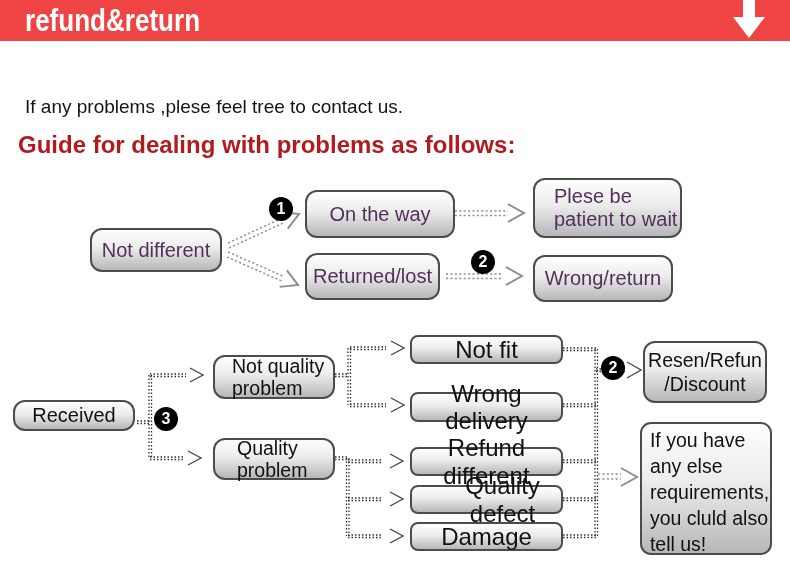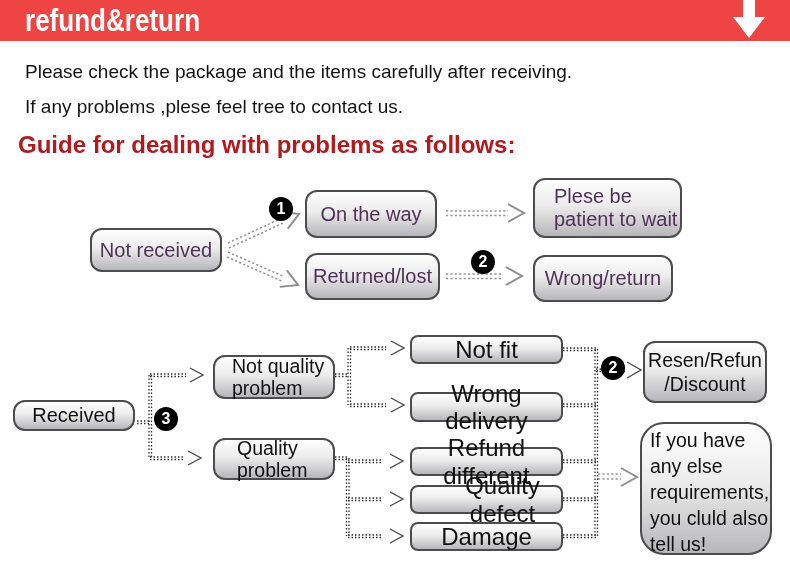--- a/index.html
+++ b/index.html
@@ -33,35 +33,35 @@
     border:2px solid #4c4c4c;border-radius:12px;
     background:linear-gradient(180deg,#fefefe 0%,#ececec 45%,#b7b6b9 100%);
     display:flex;align-items:center;justify-content:center;
     color:#111;font-size:20px;line-height:1.13;white-space:pre-line;text-align:center;
   }
   .purple{color:#53305a;}
   .leftal{justify-content:flex-start;text-align:left;}
   .small{font-size:24px;border-radius:8px;}
   
   #n-not-received{left:90px;top:228px;width:132px;height:44px;}
-  #n-on-the-way{left:305px;top:190px;width:132px;height:48px;}
+  #n-on-the-way{left:305px;top:190px;width:150px;height:48px;}
   #n-plese-patient{left:533px;top:178px;width:149px;height:60px;padding-left:19px;}
   #n-returned-lost{left:305px;top:253px;width:135px;height:47px;}
   #n-refund-return{left:533px;top:255px;width:140px;height:47px;}
   #n-received{left:13px;top:400px;width:122px;height:31px;}
   #n-not-quality{left:213px;top:355px;width:122px;height:44px;padding-left:17px;font-size:19.5px;}
   #n-quality-problem{left:213px;top:438px;width:122px;height:42px;padding-left:22px;font-size:19.5px;}
   #n-not-fit{left:410px;top:335px;width:153px;height:29px;}
   #n-wrong-delivery{left:410px;top:392px;width:153px;height:30px;}
   #n-color-different{left:410px;top:447px;width:153px;height:29px;}
   #n-quality-defect{left:410px;top:485px;width:153px;height:29px;padding-left:32px;}
   #n-damage{left:410px;top:522px;width:153px;height:29px;}
   #n-resen{left:643px;top:341px;width:124px;height:62px;font-size:19.5px;line-height:1.25;}
   #n-if-you-have{
-    left:640px;top:422px;width:132px;height:133px;border-radius:24px;
+    left:640px;top:422px;width:132px;height:133px;border-radius:11px;
     align-items:flex-start;text-align:left;padding:3px 2px 0 9px;font-size:19.5px;line-height:26px;
   }
   
   .step{
     position:absolute;z-index:4;width:24px;height:24px;border-radius:50%;background:#000;
     color:#fff;font-size:16px;font-weight:bold;display:flex;align-items:center;justify-content:center;
   }
   #step1{left:269px;top:197px;}
   #step2a{left:471px;top:250px;}
   #step2b{left:601px;top:356px;}
@@ -72,21 +72,20 @@
 
 <div id="stage">
 
   <div id="header">
     <div id="title">refund&amp;return</div>
     <svg id="hdr-arrow" width="36" height="41" viewBox="0 0 36 41">
       <polygon points="12,0 24,0 24,17 34,17 18,38 2,17 12,17" fill="#ffffff"></polygon>
     </svg>
   </div>
 
-  <div id="intro1" class="intro">Please check the package and the items carefully after receiving.</div>
   <div id="intro2" class="intro">If any problems ,plese feel tree to contact us.</div>
 
   <div id="guide-heading">Guide for dealing with problems as follows:</div>
 
   <svg id="connectors" width="790" height="585" viewBox="0 0 790 585">
 
     <path class="hollow" d="M228,243 L293,213 M229,248 L294,218"></path>
     <path class="headbig" d="M283,205 L299,214 L283,223" transform="rotate(-23 299 214)"></path>
     <path class="hollow" d="M228,252 L294,281 M227,257 L293,286"></path>
     <path class="headbig" d="M282,276 L298,285 L282,294" transform="rotate(23.5 298 285)"></path>
@@ -127,21 +126,21 @@
     <path class="dd" d="M563,535 H596 M563,537.5 H596"></path>
     <path class="dd" d="M595,349 V536 M597.5,349 V536"></path>
 
     <path class="dd" d="M596,369 H625 M596,371.5 H625"></path>
     <path class="headsm" d="M627,362 L641,370 L627,378"></path>
 
     <path class="hollow" d="M598,474 H622 M598,479 H622"></path>
     <path class="headbig" d="M621,468 L637,477 L621,486"></path>
   </svg>
 
-  <div id="n-not-received" class="node purple">Not received</div>
+  <div id="n-not-received" class="node purple">Not different</div>
   <div id="n-on-the-way" class="node purple">On the way</div>
   <div id="n-plese-patient" class="node purple leftal">Plese be
 patient to wait</div>
   <div id="n-returned-lost" class="node purple">Returned/lost</div>
   <div id="n-refund-return" class="node purple">Wrong/return</div>
 
   <div id="n-received" class="node">Received</div>
   <div id="n-not-quality" class="node leftal">Not quality
 problem</div>
   <div id="n-quality-problem" class="node leftal">Quality

